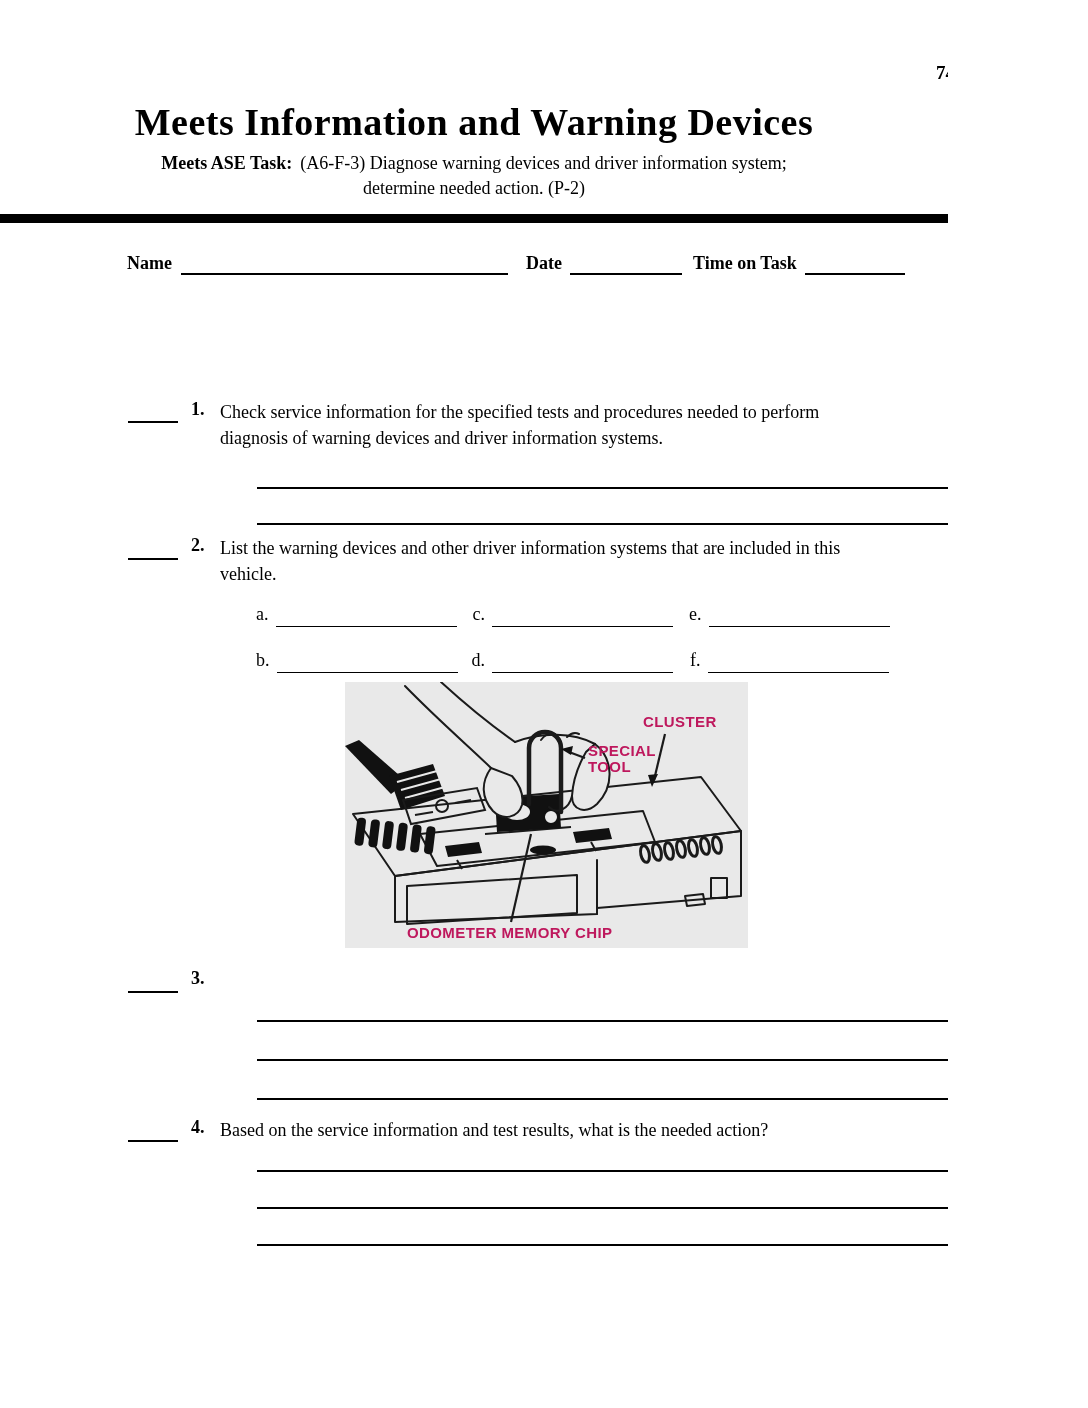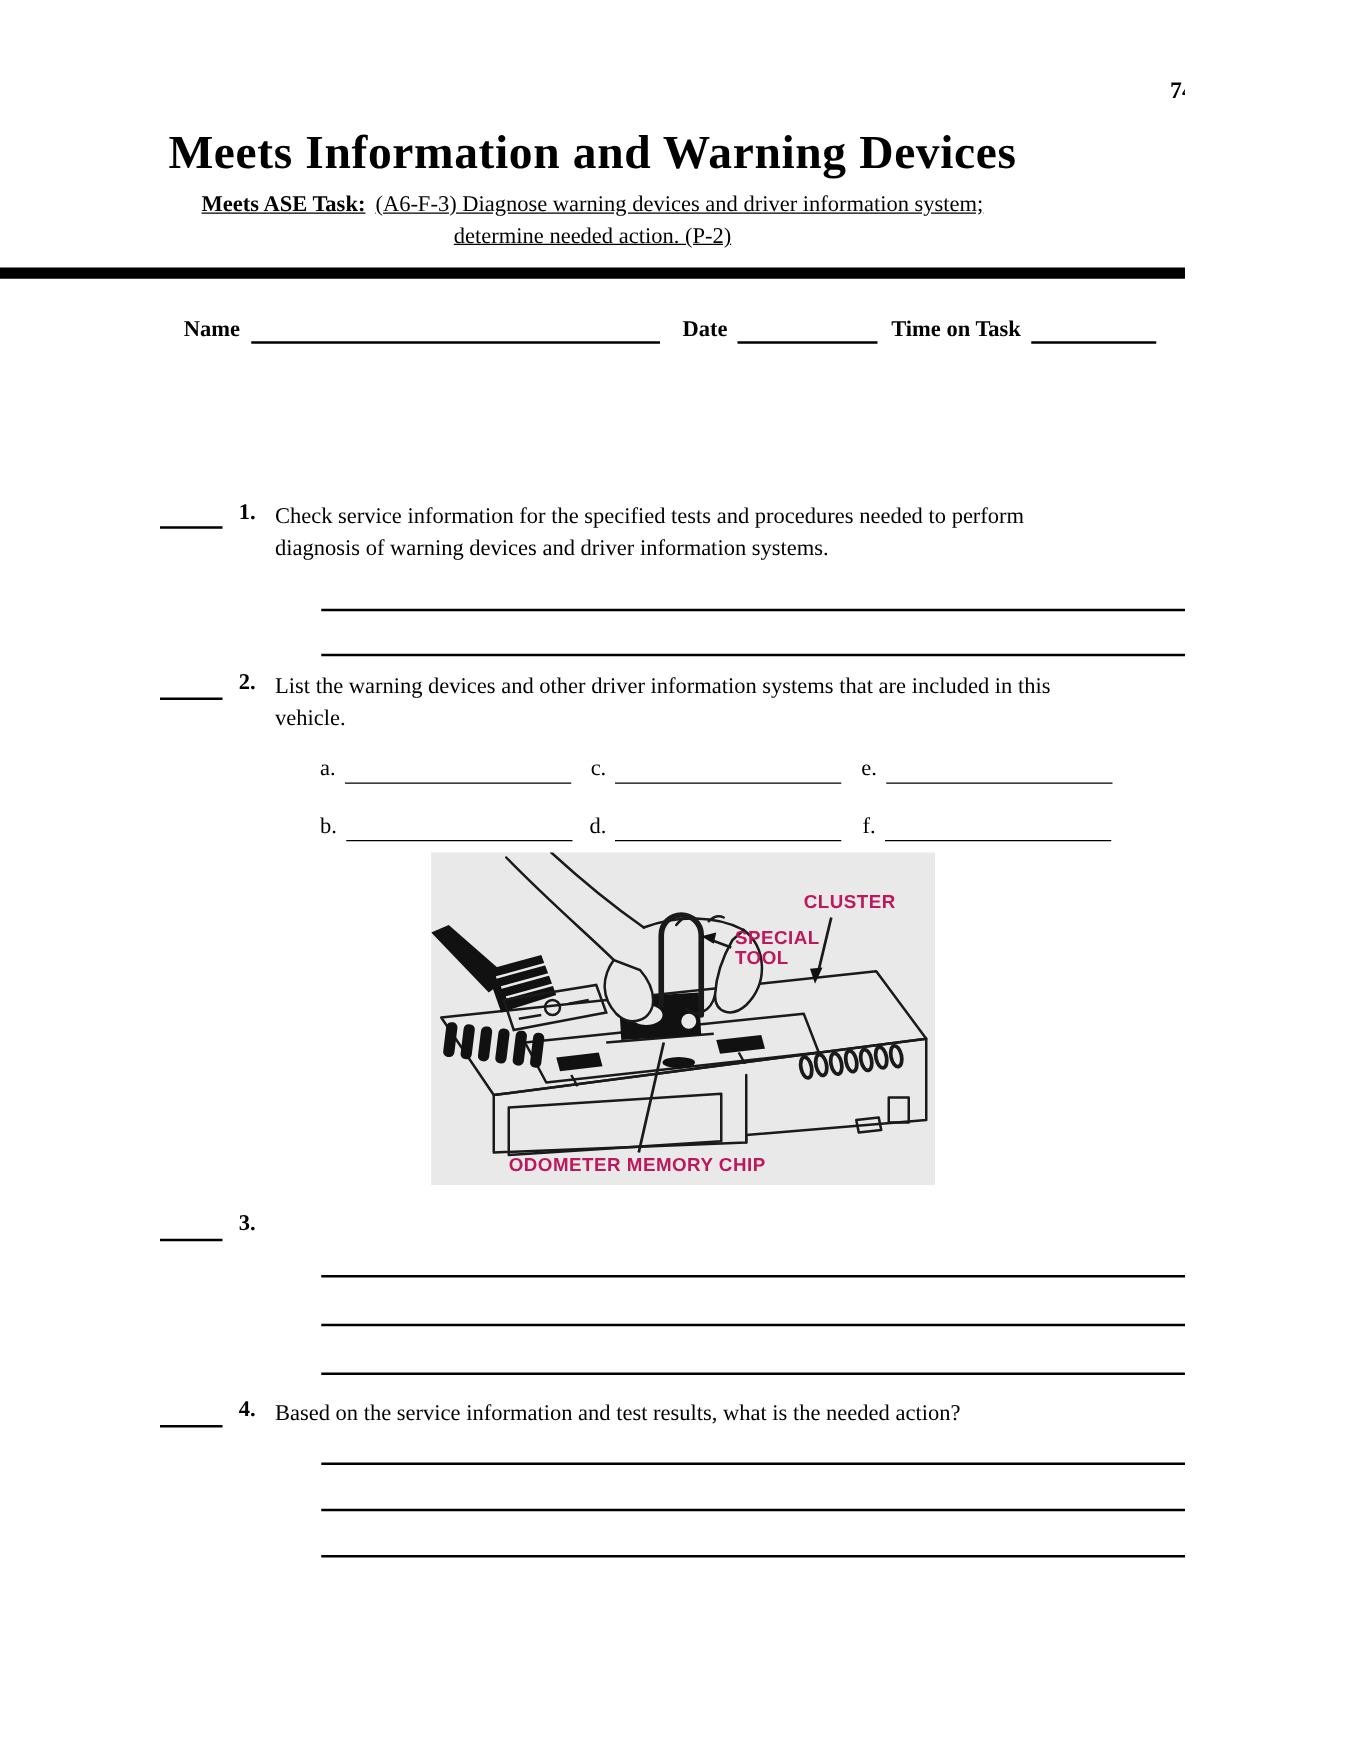--- a/index.html
+++ b/index.html
@@ -4,24 +4,24 @@
 <style>
   html,body{margin:0;padding:0;background:#ffffff;}
   #page{
     position:relative;width:948px;height:1408px;background:#ffffff;
     font-family:"Liberation Serif", serif;color:#000;overflow:hidden;
   }
   .abs{position:absolute;}
   .center{left:0;right:0;text-align:center;}
   .pageno{font-size:19px;font-weight:bold;}
   .title{font-size:38px;font-weight:bold;letter-spacing:0.5px;}
-  .sub{font-size:18px;text-decoration:underline;}
+  .sub{font-size:18px;}
   .sub .lbl{font-weight:bold;margin-right:8px;}
   .rule{left:0;width:1088px;height:9px;background:#000;}
-  .formrow{font-size:18px;font-weight:bold;white-space:nowrap;line-height:24px;margin-left:20px;}
+  .formrow{font-size:18px;font-weight:bold;white-space:nowrap;line-height:24px;}
   .uline{display:inline-block;border-bottom:2px solid #000;height:20px;vertical-align:bottom;}
   .qnum{font-size:18px;font-weight:bold;white-space:nowrap;}
   .qtext{font-size:18px;white-space:nowrap;line-height:26px;}
   .statusblank{width:50px;height:21px;border-bottom:2.5px solid #000;}
   .ansline{width:706px;height:22px;border-bottom:2px solid #000;}
   .subitems{font-size:18px;white-space:nowrap;line-height:26px;}
   .subitems .itm{font-weight:normal;}
   .subitems .iline{display:inline-block;border-bottom:1.8px solid #000;height:24px;width:181px;margin-left:7px;vertical-align:bottom;}
   .gapc{margin-left:16px;}
   .figwrap{width:403px;height:266px;background:#e9e9e9;}

